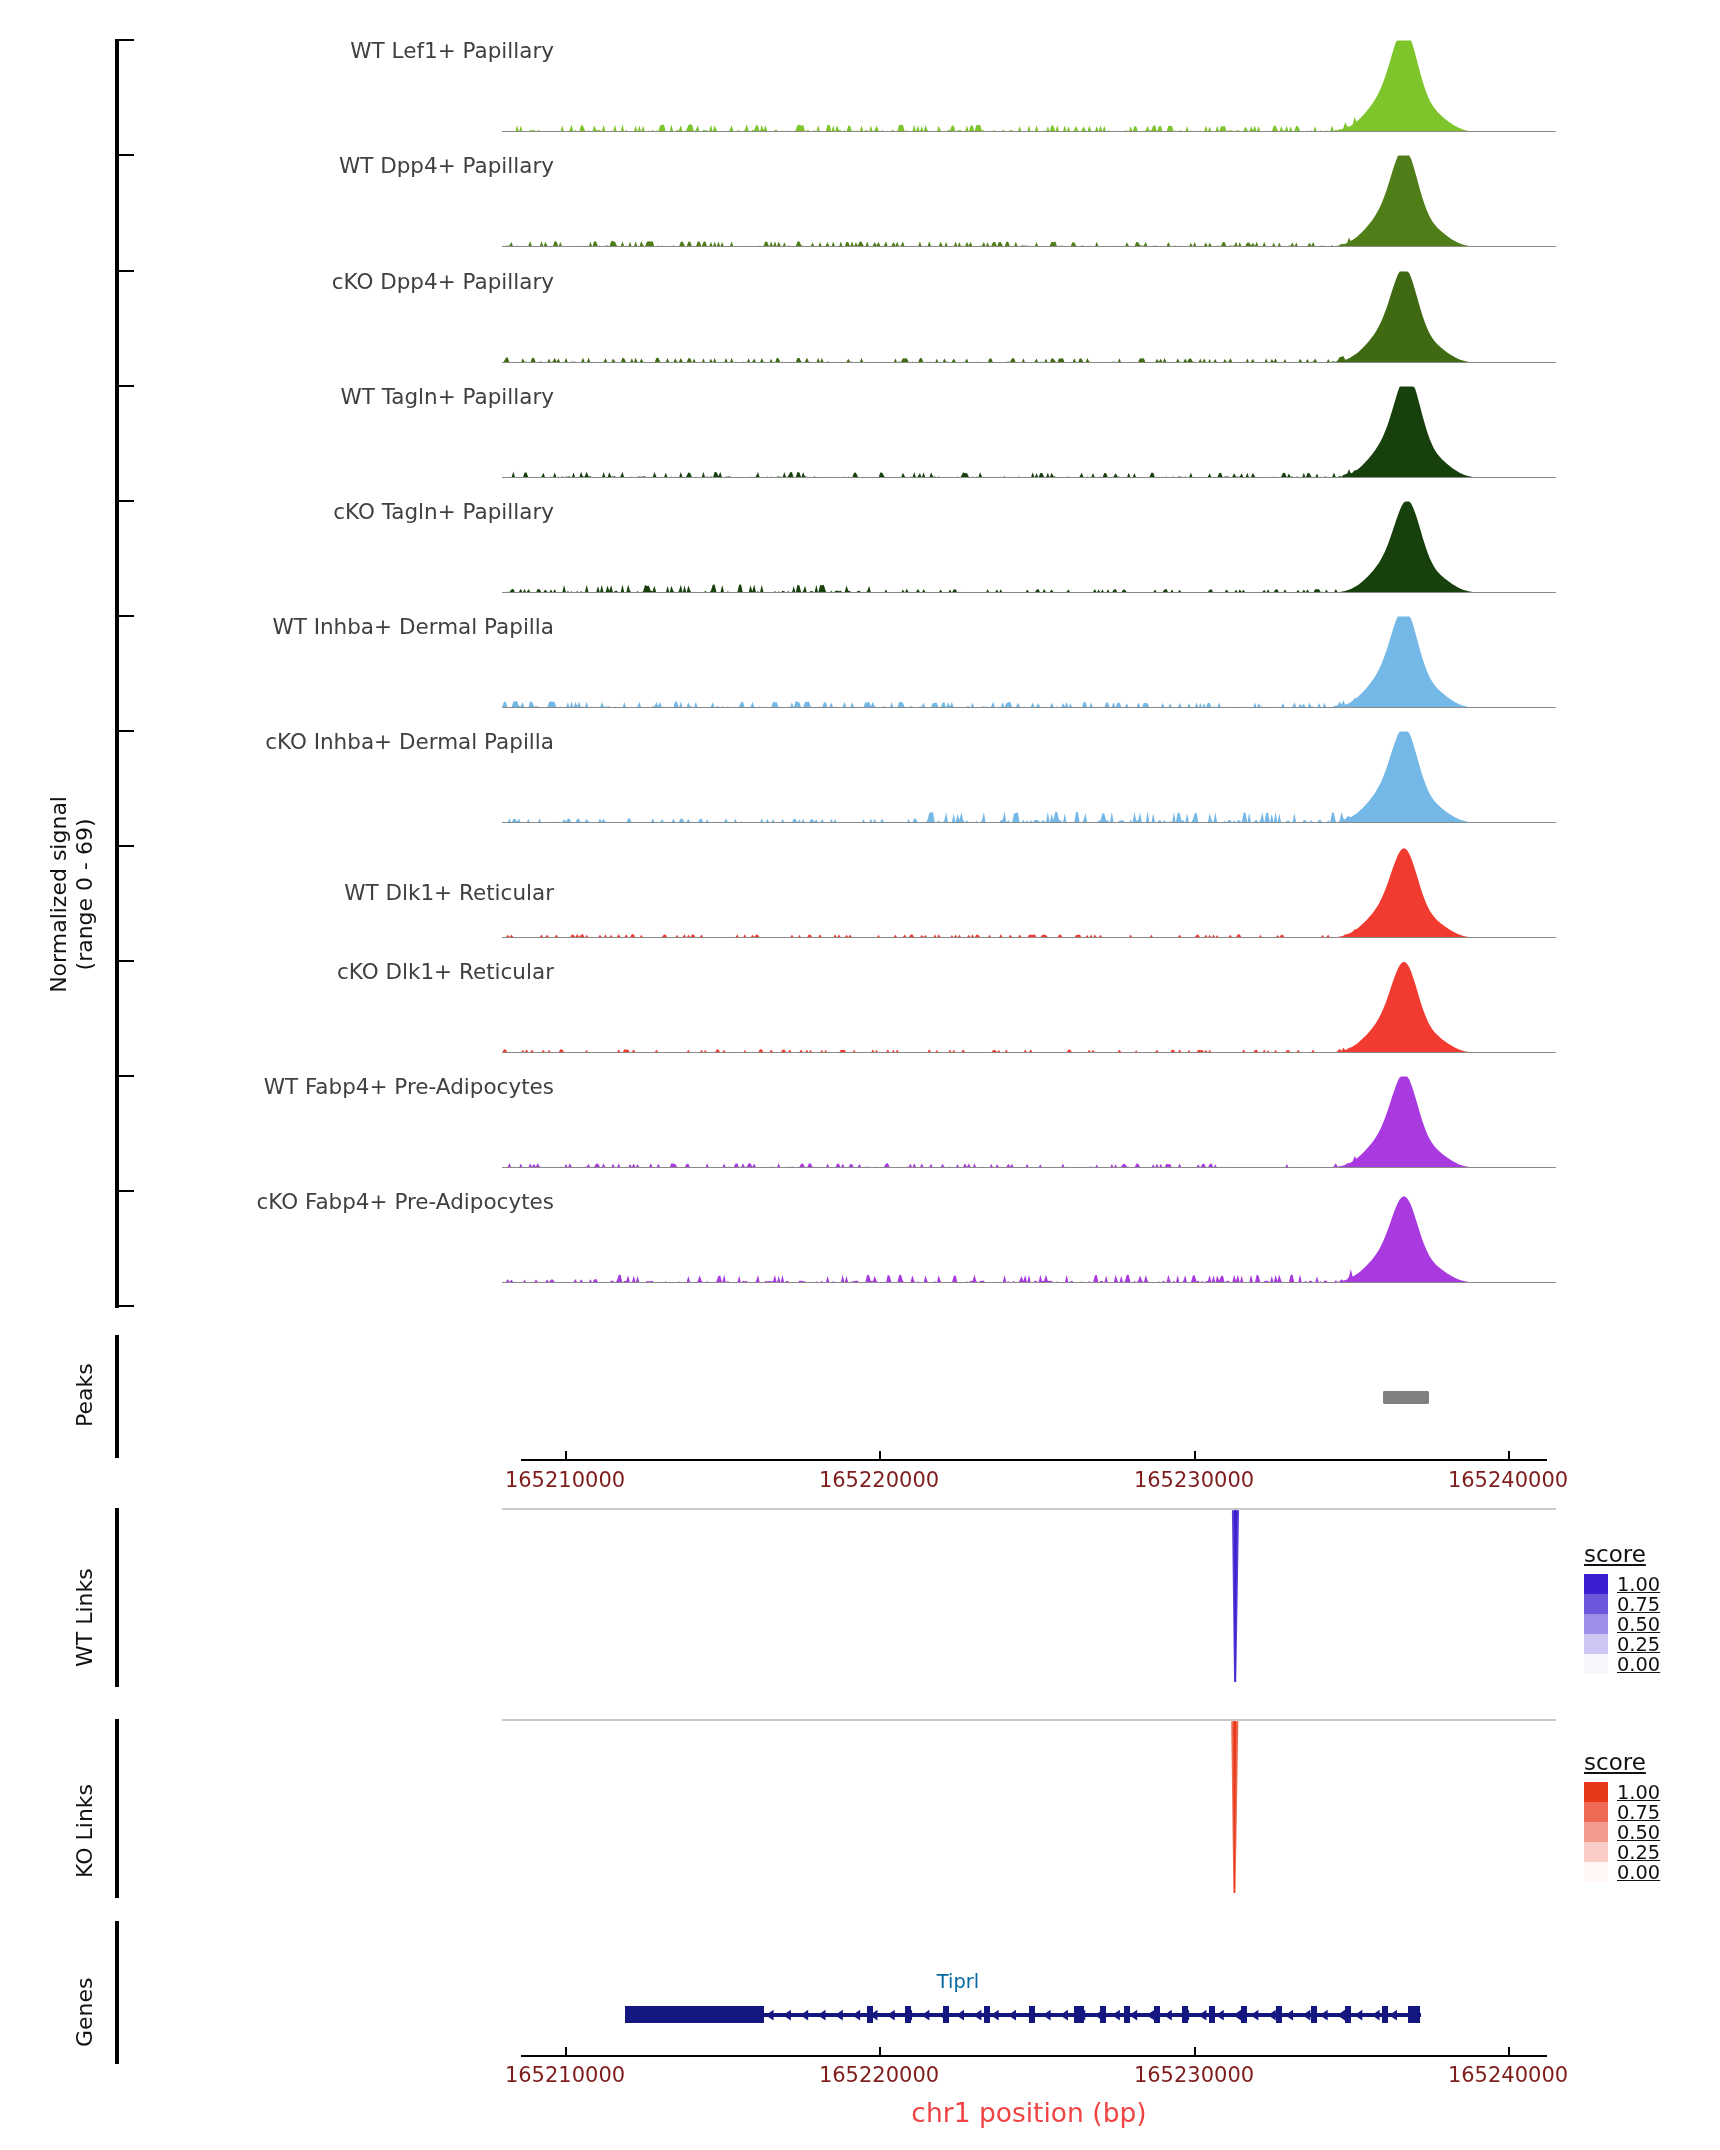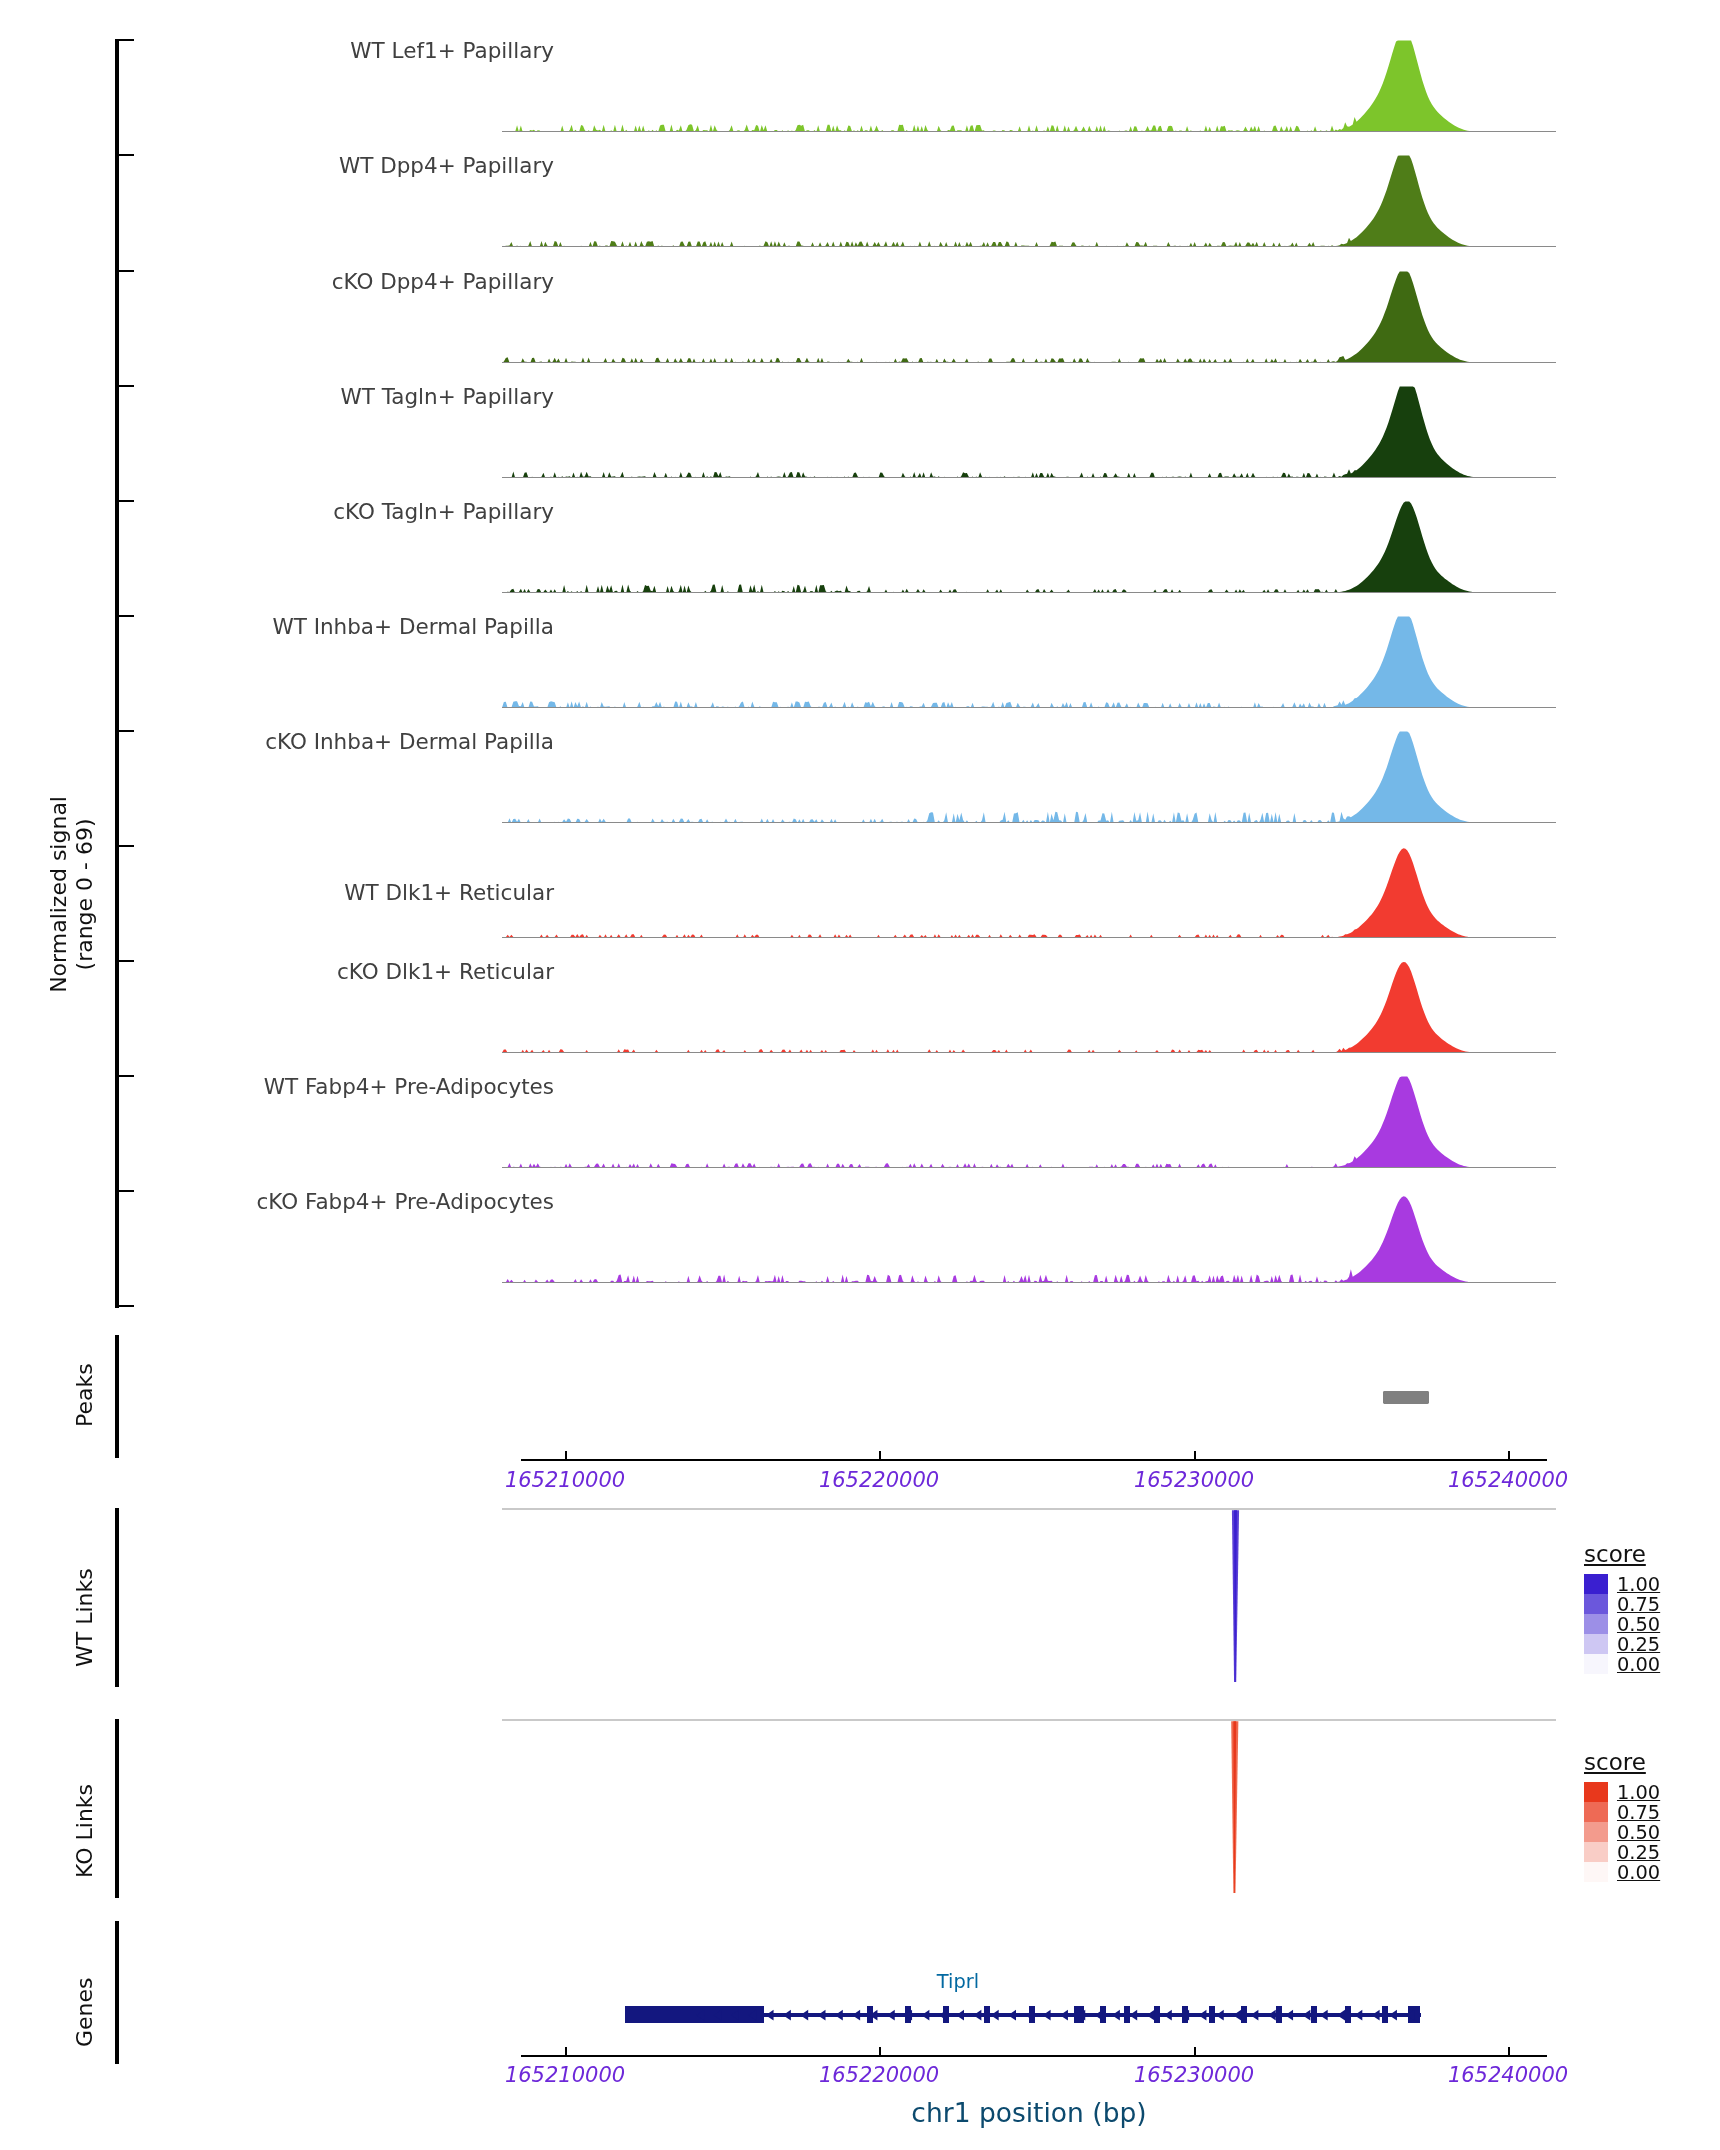--- a/index.html
+++ b/index.html
@@ -17,39 +17,39 @@
   .track .name{position:absolute;right:1002px;white-space:nowrap;font-size:21.5px;color:#404040;text-align:right;}
   .trackcanvas{position:absolute;left:0;top:0;width:100%;height:100%;}
   .tick{position:absolute;height:2.2px;background:#000;width:18.6px;left:0;}
 
   
   .peakbar{position:absolute;background:#808080;height:13px;border-radius:1.4px;}
 
   
   .gaxis{position:absolute;height:2.2px;background:#000;}
   .gtick{position:absolute;width:2.2px;height:8.6px;background:#000;}
-  .gtlabel{position:absolute;font-size:21px;color:#6d28d9;transform:translateX(-50%);white-space:nowrap;font-style:italic;}
+  .gtlabel{position:absolute;font-size:21px;color:#7f1d1d;transform:translateX(-50%);white-space:nowrap;}
 
   
   .linkpanel{position:absolute;left:502px;width:1054px;}
   .linktop{position:absolute;left:0;right:0;top:0;height:2.2px;background:#c9c9c9;}
 
   
   .legend{position:absolute;font-size:21.5px;color:#111;text-decoration:underline;}
   .legend .ltitle{font-size:23px;margin-bottom:7.2px;}
   .legend .lrow{display:flex;align-items:center;height:20px;}
   .legend .lswatch{width:24.4px;height:20px;}
   .legend .ltext{margin-left:8.6px;font-size:19.4px;}
 
   
   .genename{position:absolute;font-size:19.4px;color:#0369a1;transform:translateX(-50%);}
   .geneline{position:absolute;background:#13177f;}
   .exon{position:absolute;background:#13177f;}
 
-  .xtitle{position:absolute;font-size:26.5px;color:#0c4a6e;transform:translateX(-50%);}
+  .xtitle{position:absolute;font-size:26.5px;color:#ef4444;transform:translateX(-50%);}
 
   .sideaxis{position:absolute;width:3.6px;background:#000;}
 </style>
 </head>
 <body>
 
 <div class="stage">
 
   <div class="vlabel two" style="left:46px; top:796px; transform:rotate(-90deg) translate(-100%,0); text-align:center;">
     <div>Normalized signal</div>

